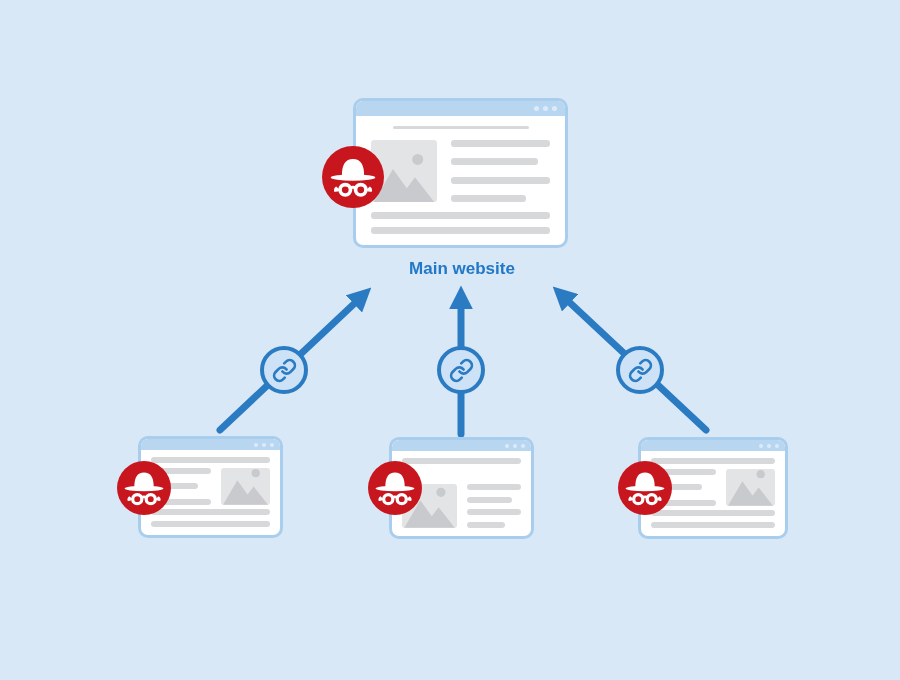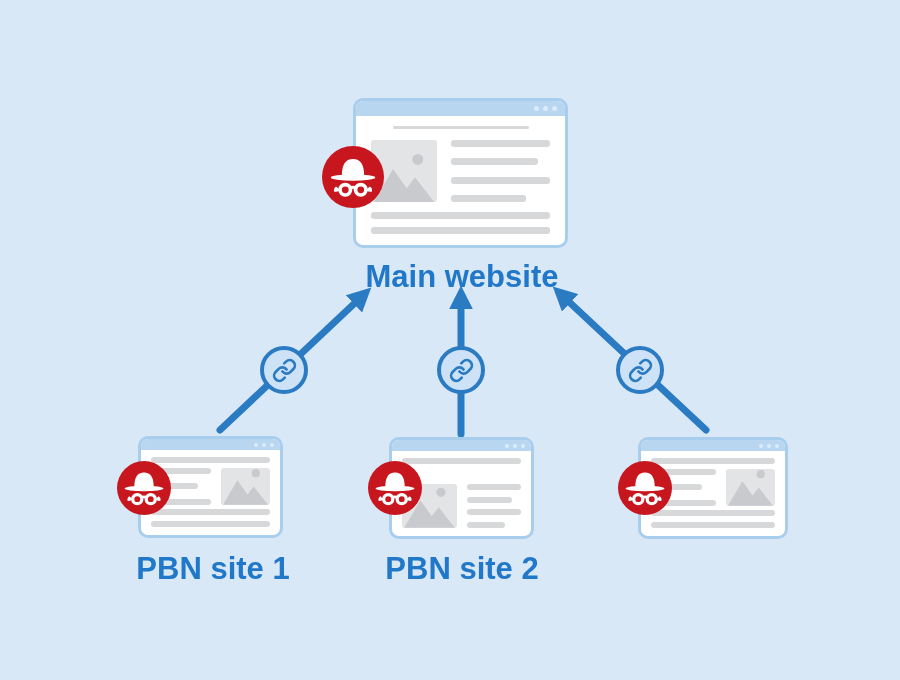--- a/index.html
+++ b/index.html
@@ -71,21 +71,21 @@
     position:absolute;width:48px;height:48px;border-radius:50%;
     background:#cde2f6;border:4px solid #2b7bc3;
     box-sizing:border-box;
     display:flex;align-items:center;justify-content:center;
   }
   .link-badge svg{width:25px;height:25px;}
 
   
   .node-label{
     position:absolute;width:300px;text-align:center;
-    color:#2178c8;font-size:31px;font-weight:700;letter-spacing:0px;
+    color:#2178c8;font-size:17px;font-weight:700;letter-spacing:0px;
   }
 </style>
 </head>
 <body>
 
 <div class="canvas">
 
   <svg class="arrows">
     <defs>
       <marker id="ah" markerWidth="3.4" markerHeight="3.4" refX="0.6" refY="1.7" orient="auto">
@@ -202,21 +202,20 @@
       <ellipse cx="32" cy="32.6" rx="23" ry="3.3" fill="#fff"></ellipse>
       <path d="M14.6 41.8 Q11.6 43.8 12.6 47.2 Q15.8 47.8 18.6 45.4 Z" fill="#fff"></path>
       <path d="M49.4 41.8 Q52.4 43.8 51.4 47.2 Q48.2 47.8 45.4 45.4 Z" fill="#fff"></path>
       <g stroke="#fff" stroke-width="3.8" fill="none">
         <circle cx="24" cy="45.2" r="5.4"></circle>
         <circle cx="40" cy="45.2" r="5.4"></circle>
         <path d="M28.6 43.8 Q32 41.4 35.4 43.8" stroke-width="3.2"></path>
       </g>
     </svg>
   </div>
-  <div class="node-label" style="left:63px;top:551px;">PBN site 1</div>
 
   <div class="window pbn-window" style="left:389px;top:437px;">
     <div class="win-bar">
       <div class="dots">
           <span class="dot"></span>
           <span class="dot"></span>
           <span class="dot"></span>
         </div>
     </div>
     <div class="pbn-body">
@@ -244,21 +243,20 @@
       <ellipse cx="32" cy="32.6" rx="23" ry="3.3" fill="#fff"></ellipse>
       <path d="M14.6 41.8 Q11.6 43.8 12.6 47.2 Q15.8 47.8 18.6 45.4 Z" fill="#fff"></path>
       <path d="M49.4 41.8 Q52.4 43.8 51.4 47.2 Q48.2 47.8 45.4 45.4 Z" fill="#fff"></path>
       <g stroke="#fff" stroke-width="3.8" fill="none">
         <circle cx="24" cy="45.2" r="5.4"></circle>
         <circle cx="40" cy="45.2" r="5.4"></circle>
         <path d="M28.6 43.8 Q32 41.4 35.4 43.8" stroke-width="3.2"></path>
       </g>
     </svg>
   </div>
-  <div class="node-label" style="left:312px;top:551px;">PBN site 2</div>
 
   <div class="window pbn-window" style="left:638px;top:437px;width:150px;">
     <div class="win-bar">
       <div class="dots">
           <span class="dot"></span>
           <span class="dot"></span>
           <span class="dot"></span>
         </div>
     </div>
     <div class="pbn-body">

